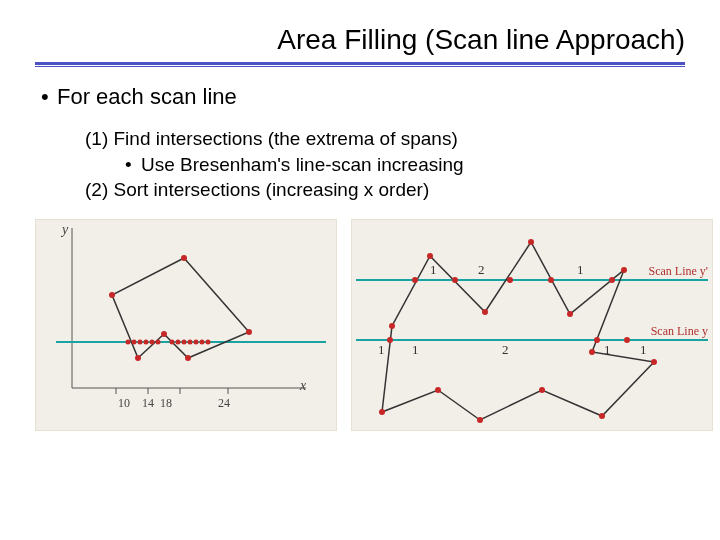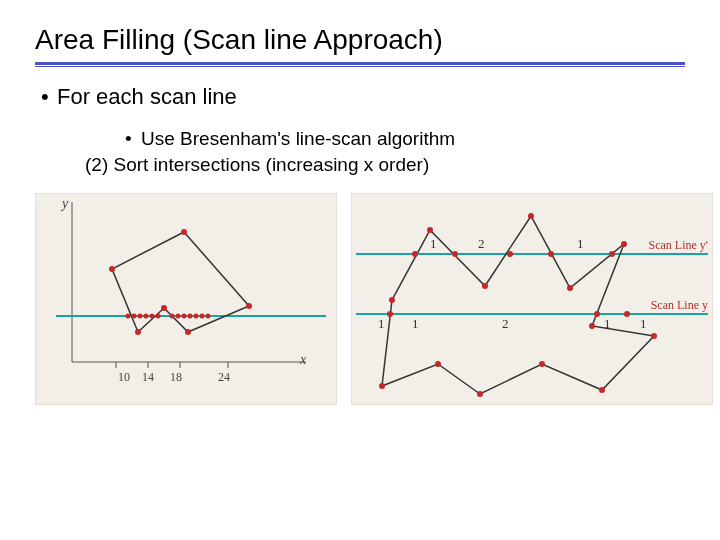--- a/index.html
+++ b/index.html
@@ -1,18 +1,18 @@
 <!DOCTYPE html>
 <html><head>
 <meta charset="utf-8">
 <style>
   html,body{margin:0;padding:0;width:720px;height:540px;background:#fff;
             font-family:Verdana,Geneva,sans-serif;color:#000;}
   .slide{box-sizing:border-box;width:720px;height:540px;padding:20px 35px;}
-  .title{font-size:28px;text-align:left;margin:4px 0 6px 0;}
+  .title{font-size:28px;text-align:right;margin:4px 0 6px 0;}
   .ruler{height:4px;margin:0 0 18px 0;position:relative;}
   .ruler .thick{position:absolute;left:0;right:0;top:0;height:3px;background:#4a52c4;}
   .ruler .thin{position:absolute;left:0;right:0;top:4px;height:1px;background:#4a52c4;}
   .b1{font-size:22px;margin:0 0 16px 6px;}
   .b1 .dot{display:inline-block;width:16px;}
   .sub{font-size:19px;margin-left:50px;line-height:1.35;}
   .sub .dot{display:inline-block;width:16px;}
   .figs{margin-top:16px;display:flex;gap:14px;}
   .figL{width:300px;height:210px;background:#f2efe8;border:1px solid #e7e1d5;position:relative;}
   .figR{width:360px;height:210px;background:#f2efe8;border:1px solid #e7e1d5;position:relative;}
@@ -28,22 +28,23 @@
 <div class="slide">
   <div class="title">Area Filling (Scan line Approach)</div>
   <div class="ruler">
     <div class="thick"></div>
       <div class="thin"></div>
   </div>
 
   <div class="b1">
     <span class="dot">•</span><span>For each scan line</span>
   </div>
+  <div class="sub">(1) Find intersections (the extrema of spans)</div>
   <div class="sub" style="margin-left:90px;">
-    <span class="dot">•</span><span>Use Bresenham's line-scan algorithm</span>
+    <span class="dot">•</span><span>Use Bresenham's line-scan increasing</span>
   </div>
   <div class="sub">(2) Sort intersections (increasing x order)</div>
 
   <div class="figs">
 
     <div class="figL">
       <svg width="300" height="210">
 
         <line x1="36" y1="8" x2="36" y2="168" stroke="#555" stroke-width="1"></line>
         <line x1="36" y1="168" x2="270" y2="168" stroke="#555" stroke-width="1"></line>
@@ -79,21 +80,21 @@
             <circle cx="154" cy="122" r="2.5"></circle>
           <circle cx="160" cy="122" r="2.5"></circle>
             <circle cx="166" cy="122" r="2.5"></circle>
           <circle cx="172" cy="122" r="2.5"></circle>
         </g>
       </svg>
       <span class="axislabel" style="left:26px;top:2px;">y</span>
       <span class="axislabel" style="left:264px;top:158px;">x</span>
       <span class="ticklabel" style="left:82px;top:176px;">10</span>
       <span class="ticklabel" style="left:106px;top:176px;">14</span>
-      <span class="ticklabel" style="left:134px;top:176px;">18</span>
+      <span class="ticklabel" style="left:124px;top:176px;">18</span>
       <span class="ticklabel" style="left:182px;top:176px;">24</span>
     </div>
 
     <div class="figR">
       <svg width="360" height="210">
 
         <line x1="4" y1="60" x2="356" y2="60" stroke="#1aa3a3" stroke-width="2"></line>
         <line x1="4" y1="120" x2="356" y2="120" stroke="#1aa3a3" stroke-width="2"></line>
 
         <polygon points="30,192 40,106 78,36 133,92 179,22 218,94 272,50 240,132 302,142 250,196 190,170 128,200 86,170" fill="none" stroke="#333" stroke-width="1.5"></polygon>

